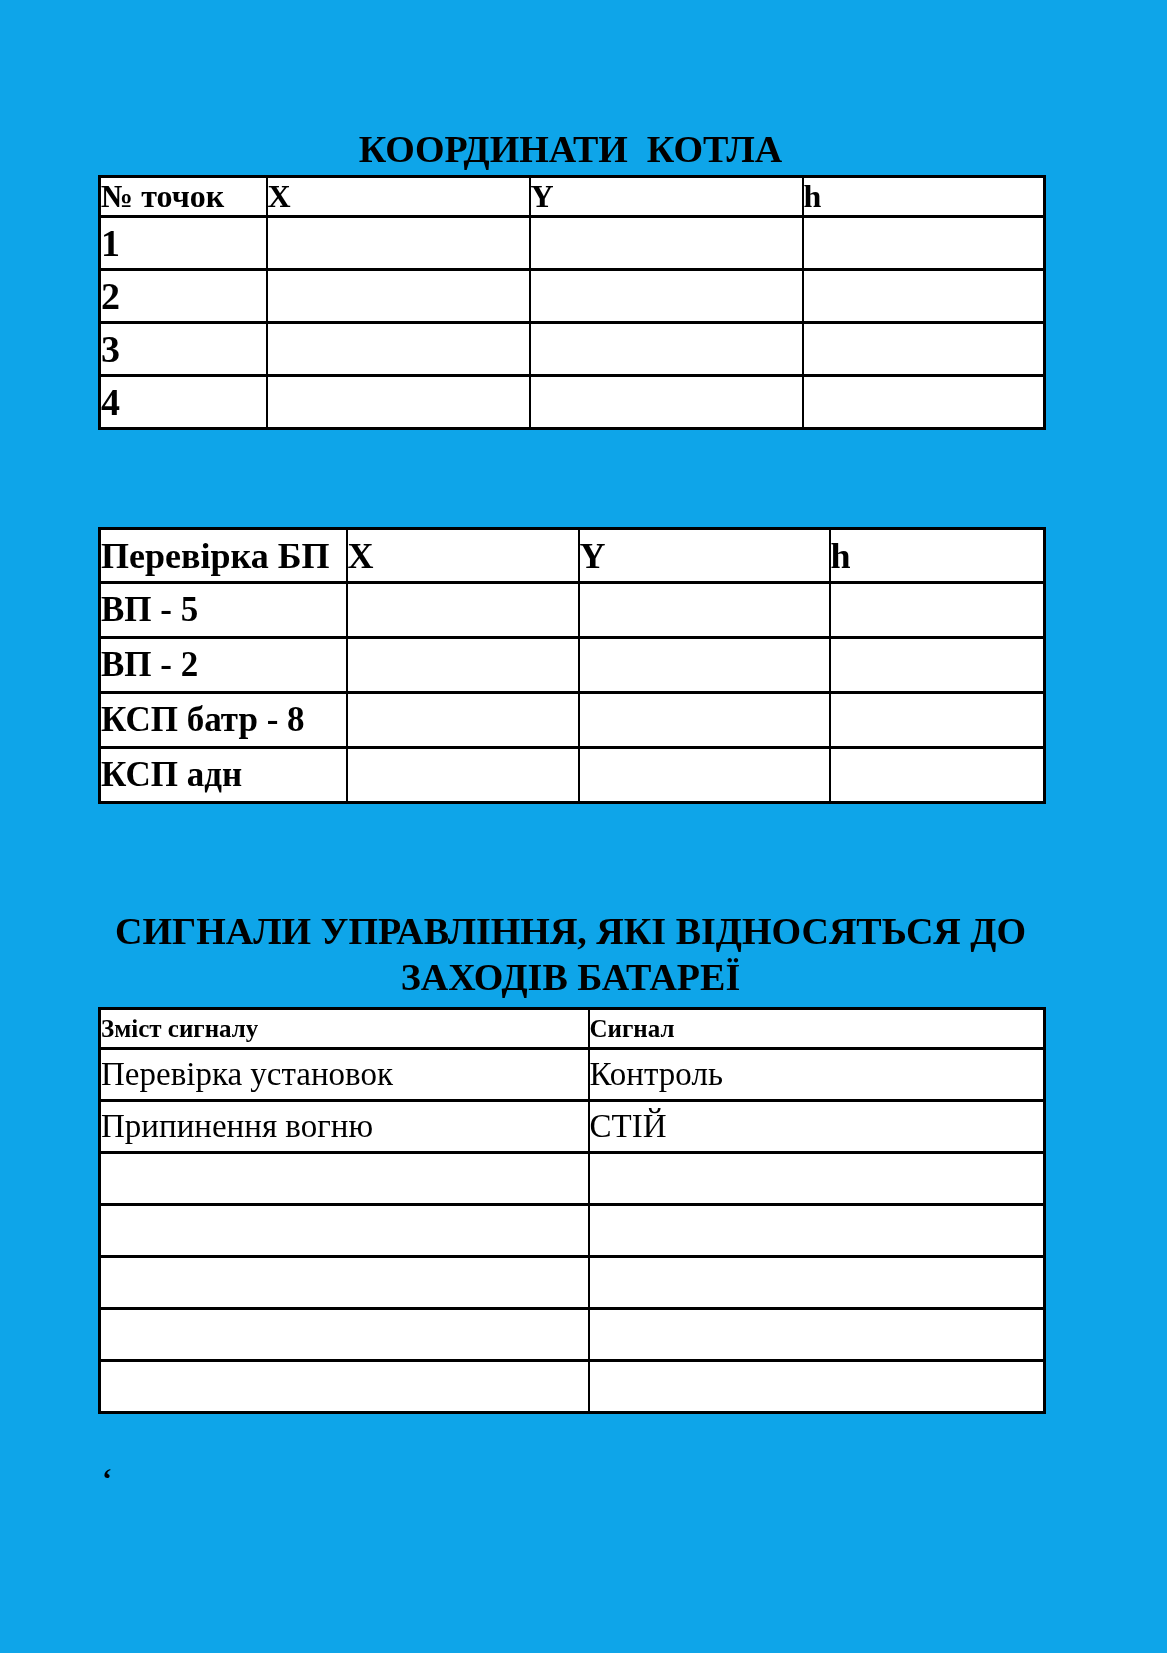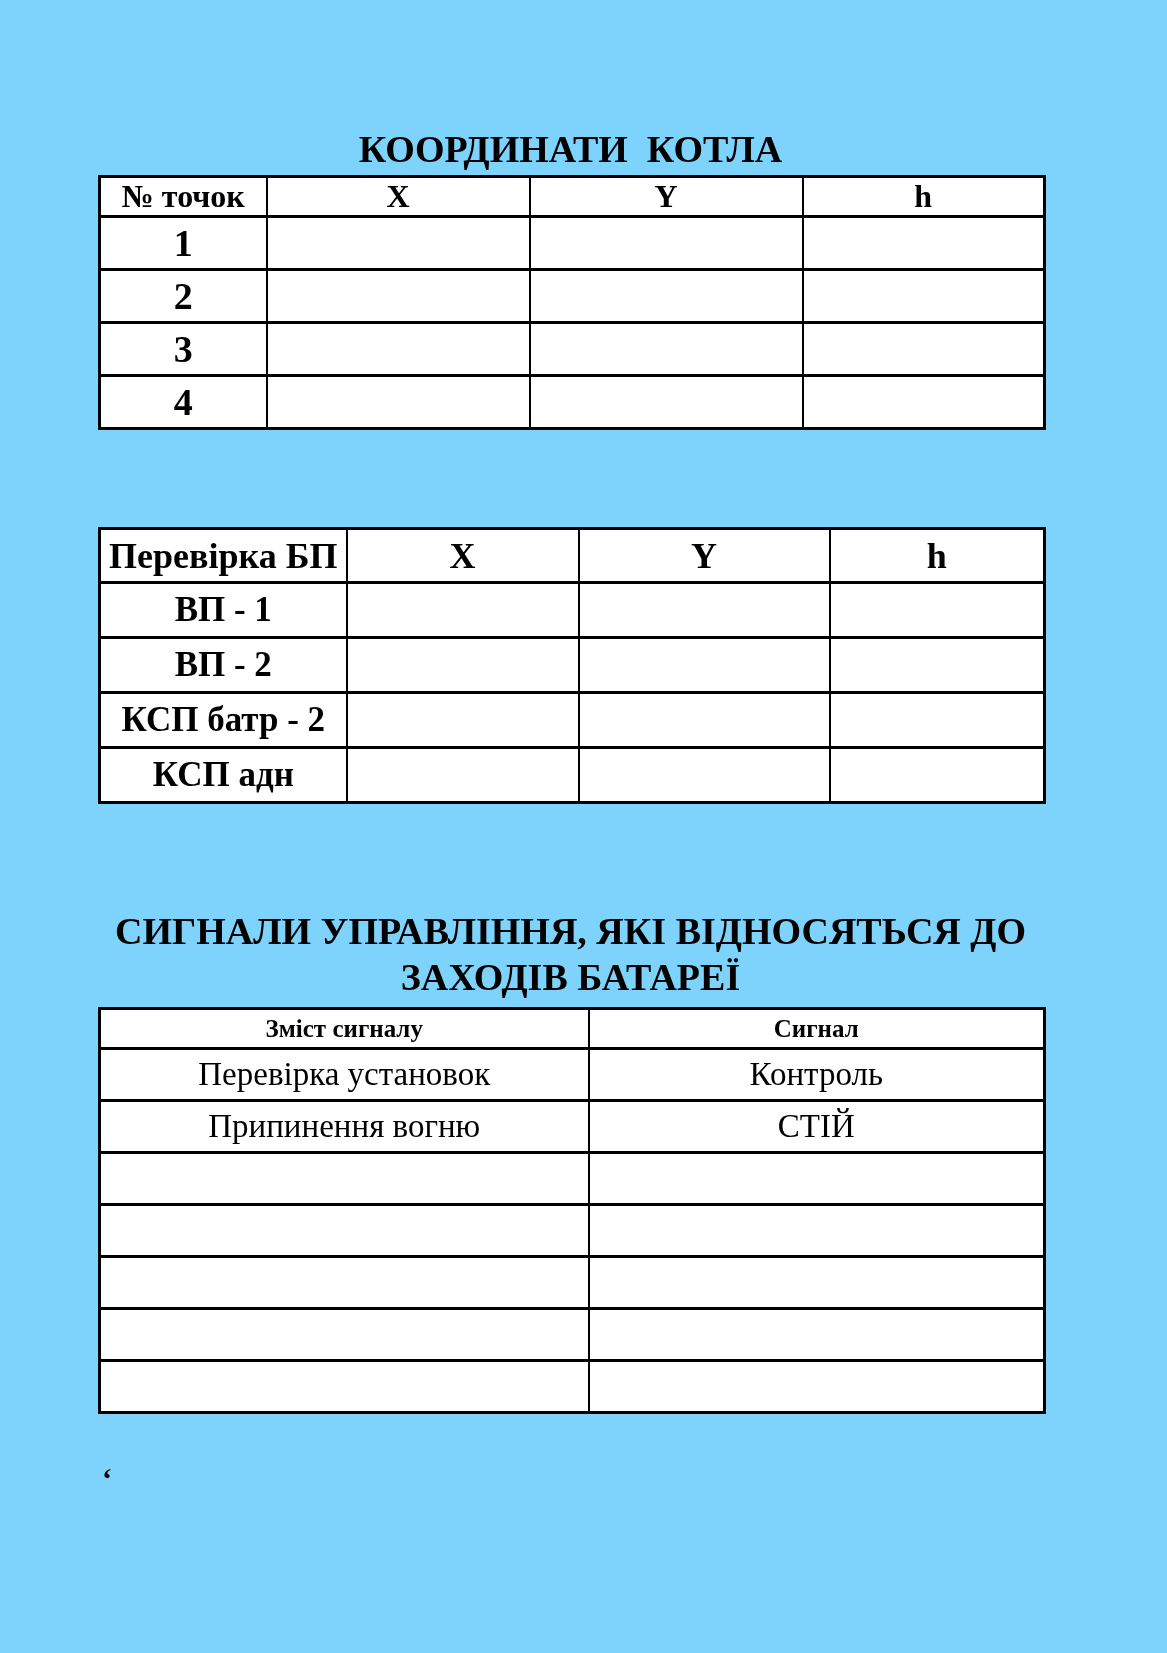--- a/index.html
+++ b/index.html
@@ -2,21 +2,21 @@
 <html><head>
 <meta charset="utf-8">
 <style>
   html, body { margin: 0; padding: 0; }
   body { background: #ffffff; }
 
   .page {
     position: relative;
     width: 1167px;
     height: 1653px;
-    background: #7dd3fc;
+    background: #0ea5e9;
     color: #000000;
     font-family: "Liberation Serif", "DejaVu Serif", serif;
     overflow: hidden;
     text-decoration: underline;
   }
 
   .doc-title {
     position: absolute;
     left: 98px;
     width: 945px;
@@ -40,21 +40,21 @@
     table-layout: fixed;
     background: #ffffff;
     border: 3px solid #000000;
   }
   table.doc-table th,
   table.doc-table td {
     border-left: 2px solid #000000;
     border-right: 2px solid #000000;
     border-top: 3px solid #000000;
     border-bottom: 3px solid #000000;
-    text-align: center;
+    text-align: left;
     vertical-align: middle;
     padding: 0;
     overflow: hidden;
   }
 
   #table-coordinates { top: 175px; width: 945px; }
   #table-coordinates th { height: 37px; font-size: 32px; font-weight: bold; }
   #table-coordinates td { height: 50px; font-size: 30px; }
   #table-coordinates td.rowlabel { font-size: 38px; font-weight: bold; }
 
@@ -137,33 +137,33 @@
     <thead>
       <tr>
         <th>Перевірка БП</th>
         <th>X</th>
         <th>Y</th>
         <th>h</th>
       </tr>
     </thead>
     <tbody>
       <tr>
-        <td class="rowlabel">ВП - 1</td>
+        <td class="rowlabel">ВП - 5</td>
         <td></td>
         <td></td>
         <td></td>
       </tr>
       <tr>
         <td class="rowlabel">ВП - 2</td>
         <td></td>
         <td></td>
         <td></td>
       </tr>
       <tr>
-        <td class="rowlabel">КСП батр - 2</td>
+        <td class="rowlabel">КСП батр - 8</td>
         <td></td>
         <td></td>
         <td></td>
       </tr>
       <tr>
         <td class="rowlabel">КСП адн</td>
         <td></td>
         <td></td>
         <td></td>
       </tr>

